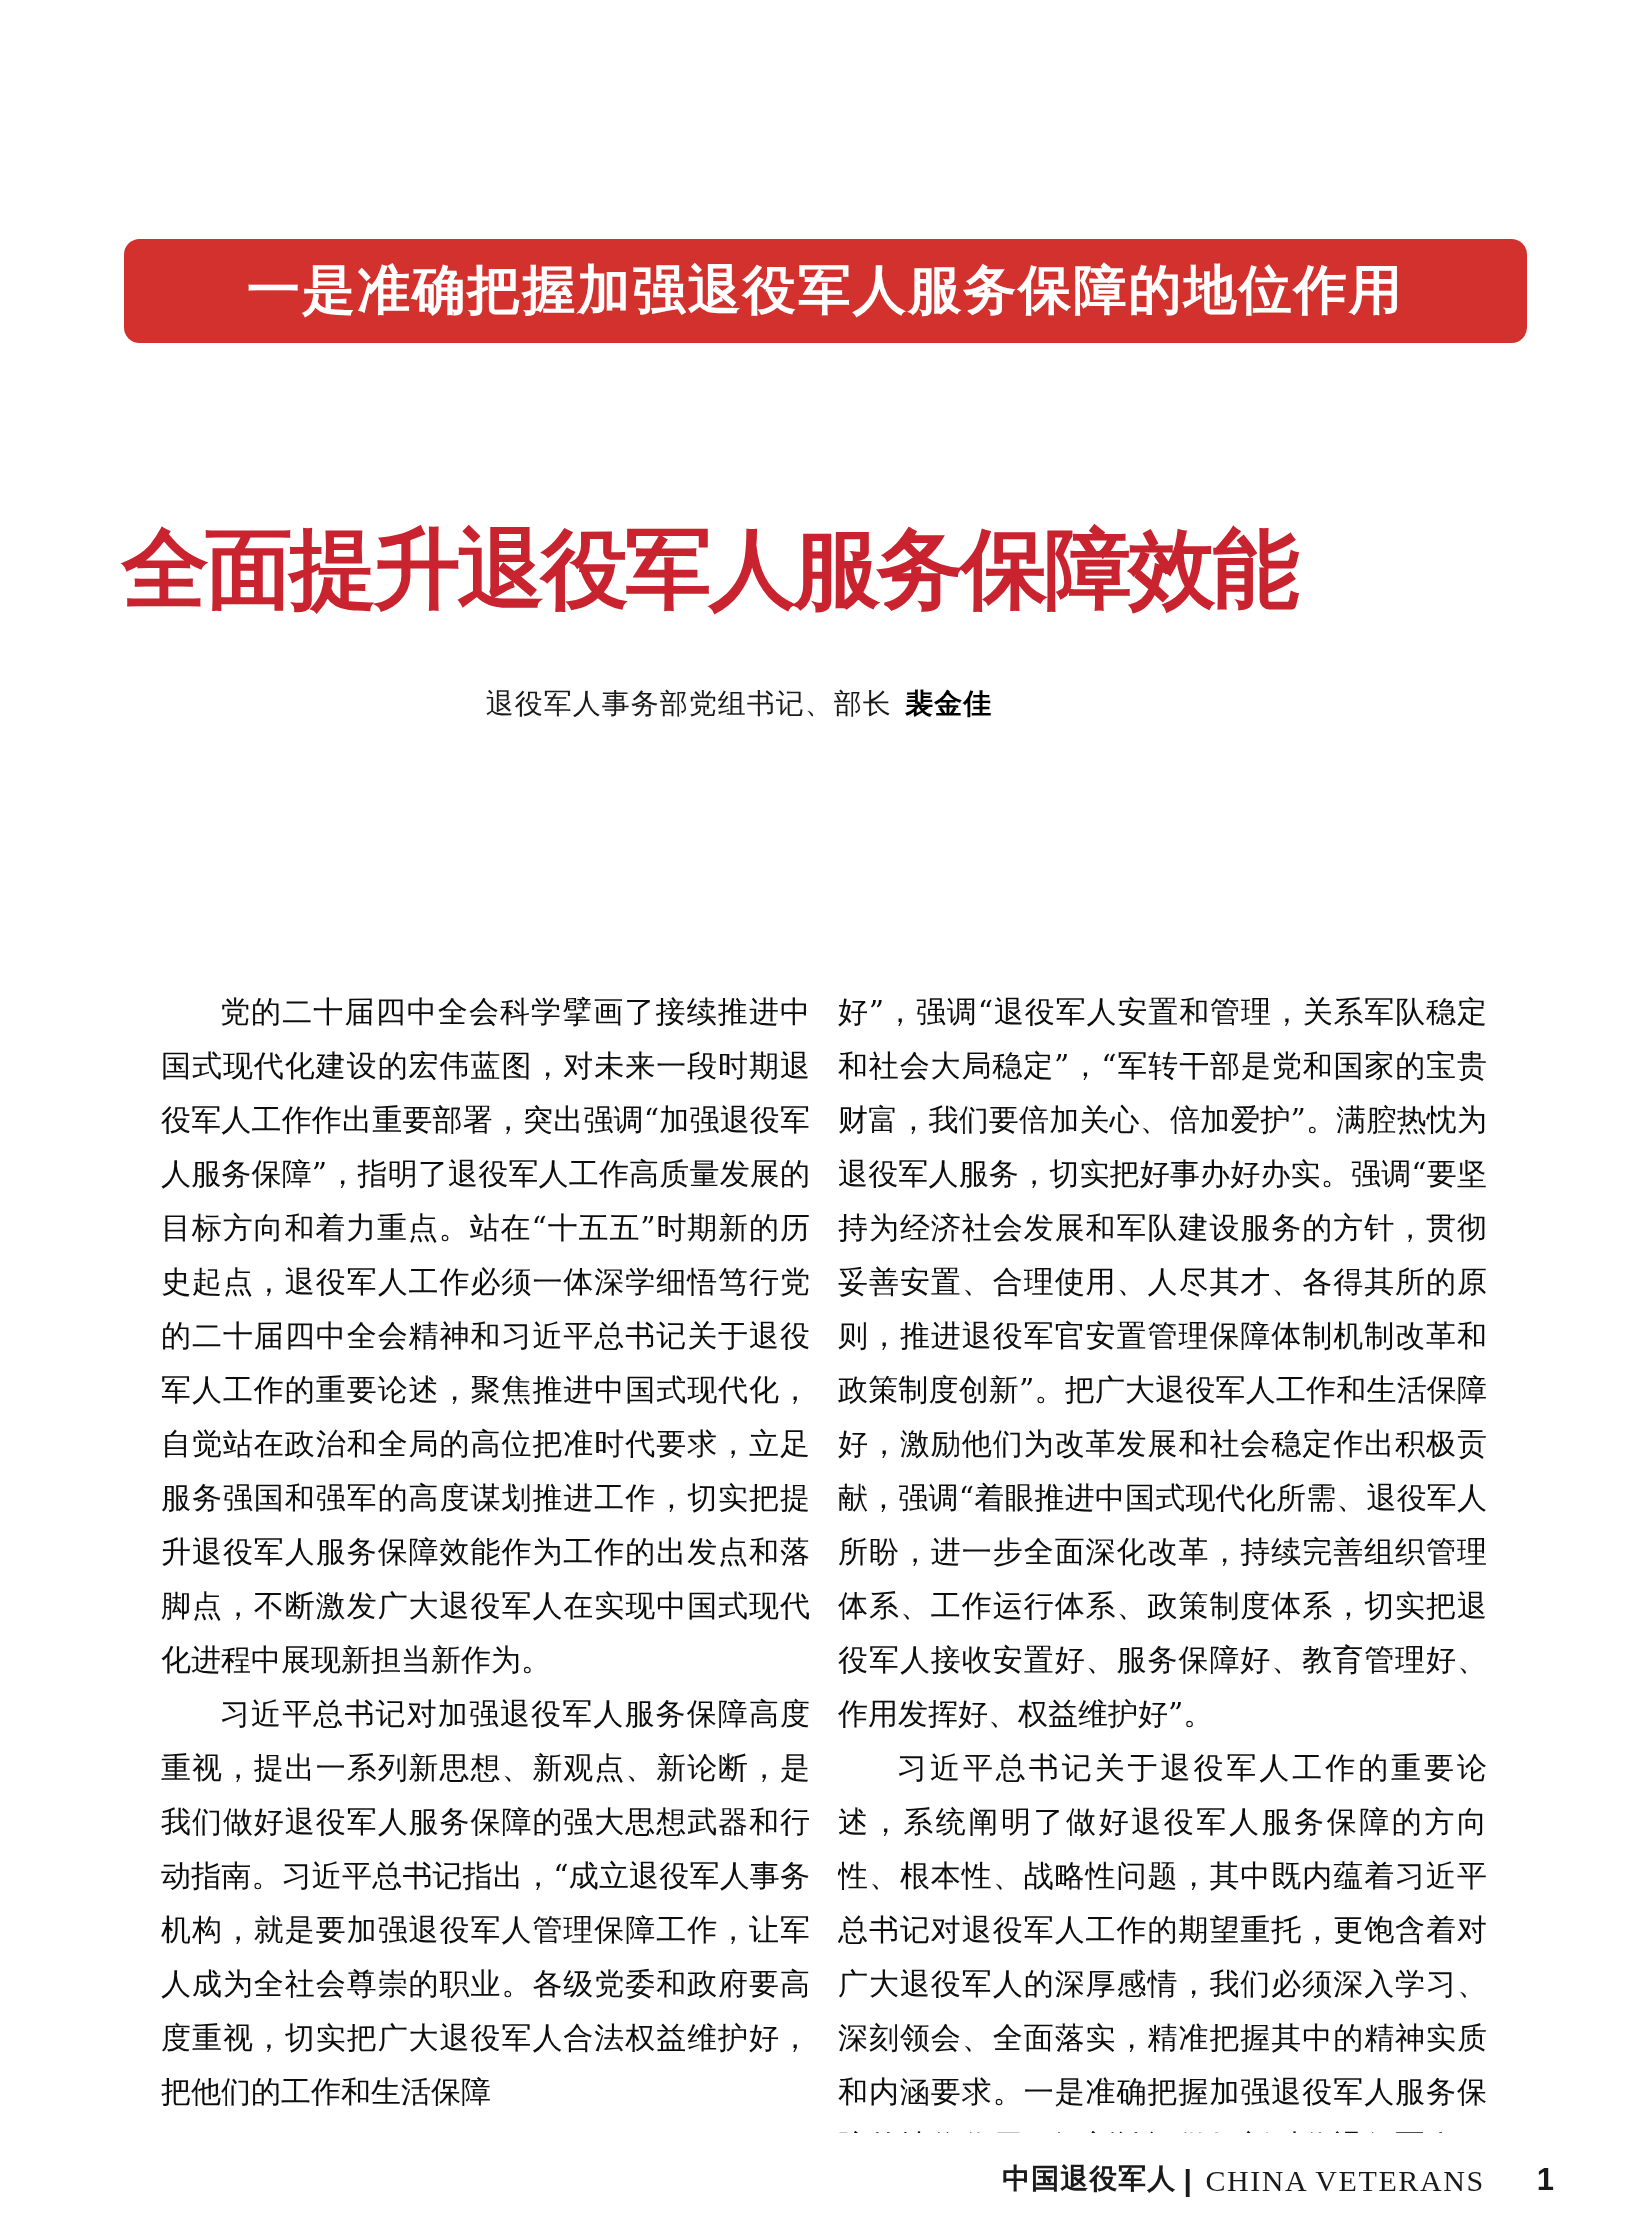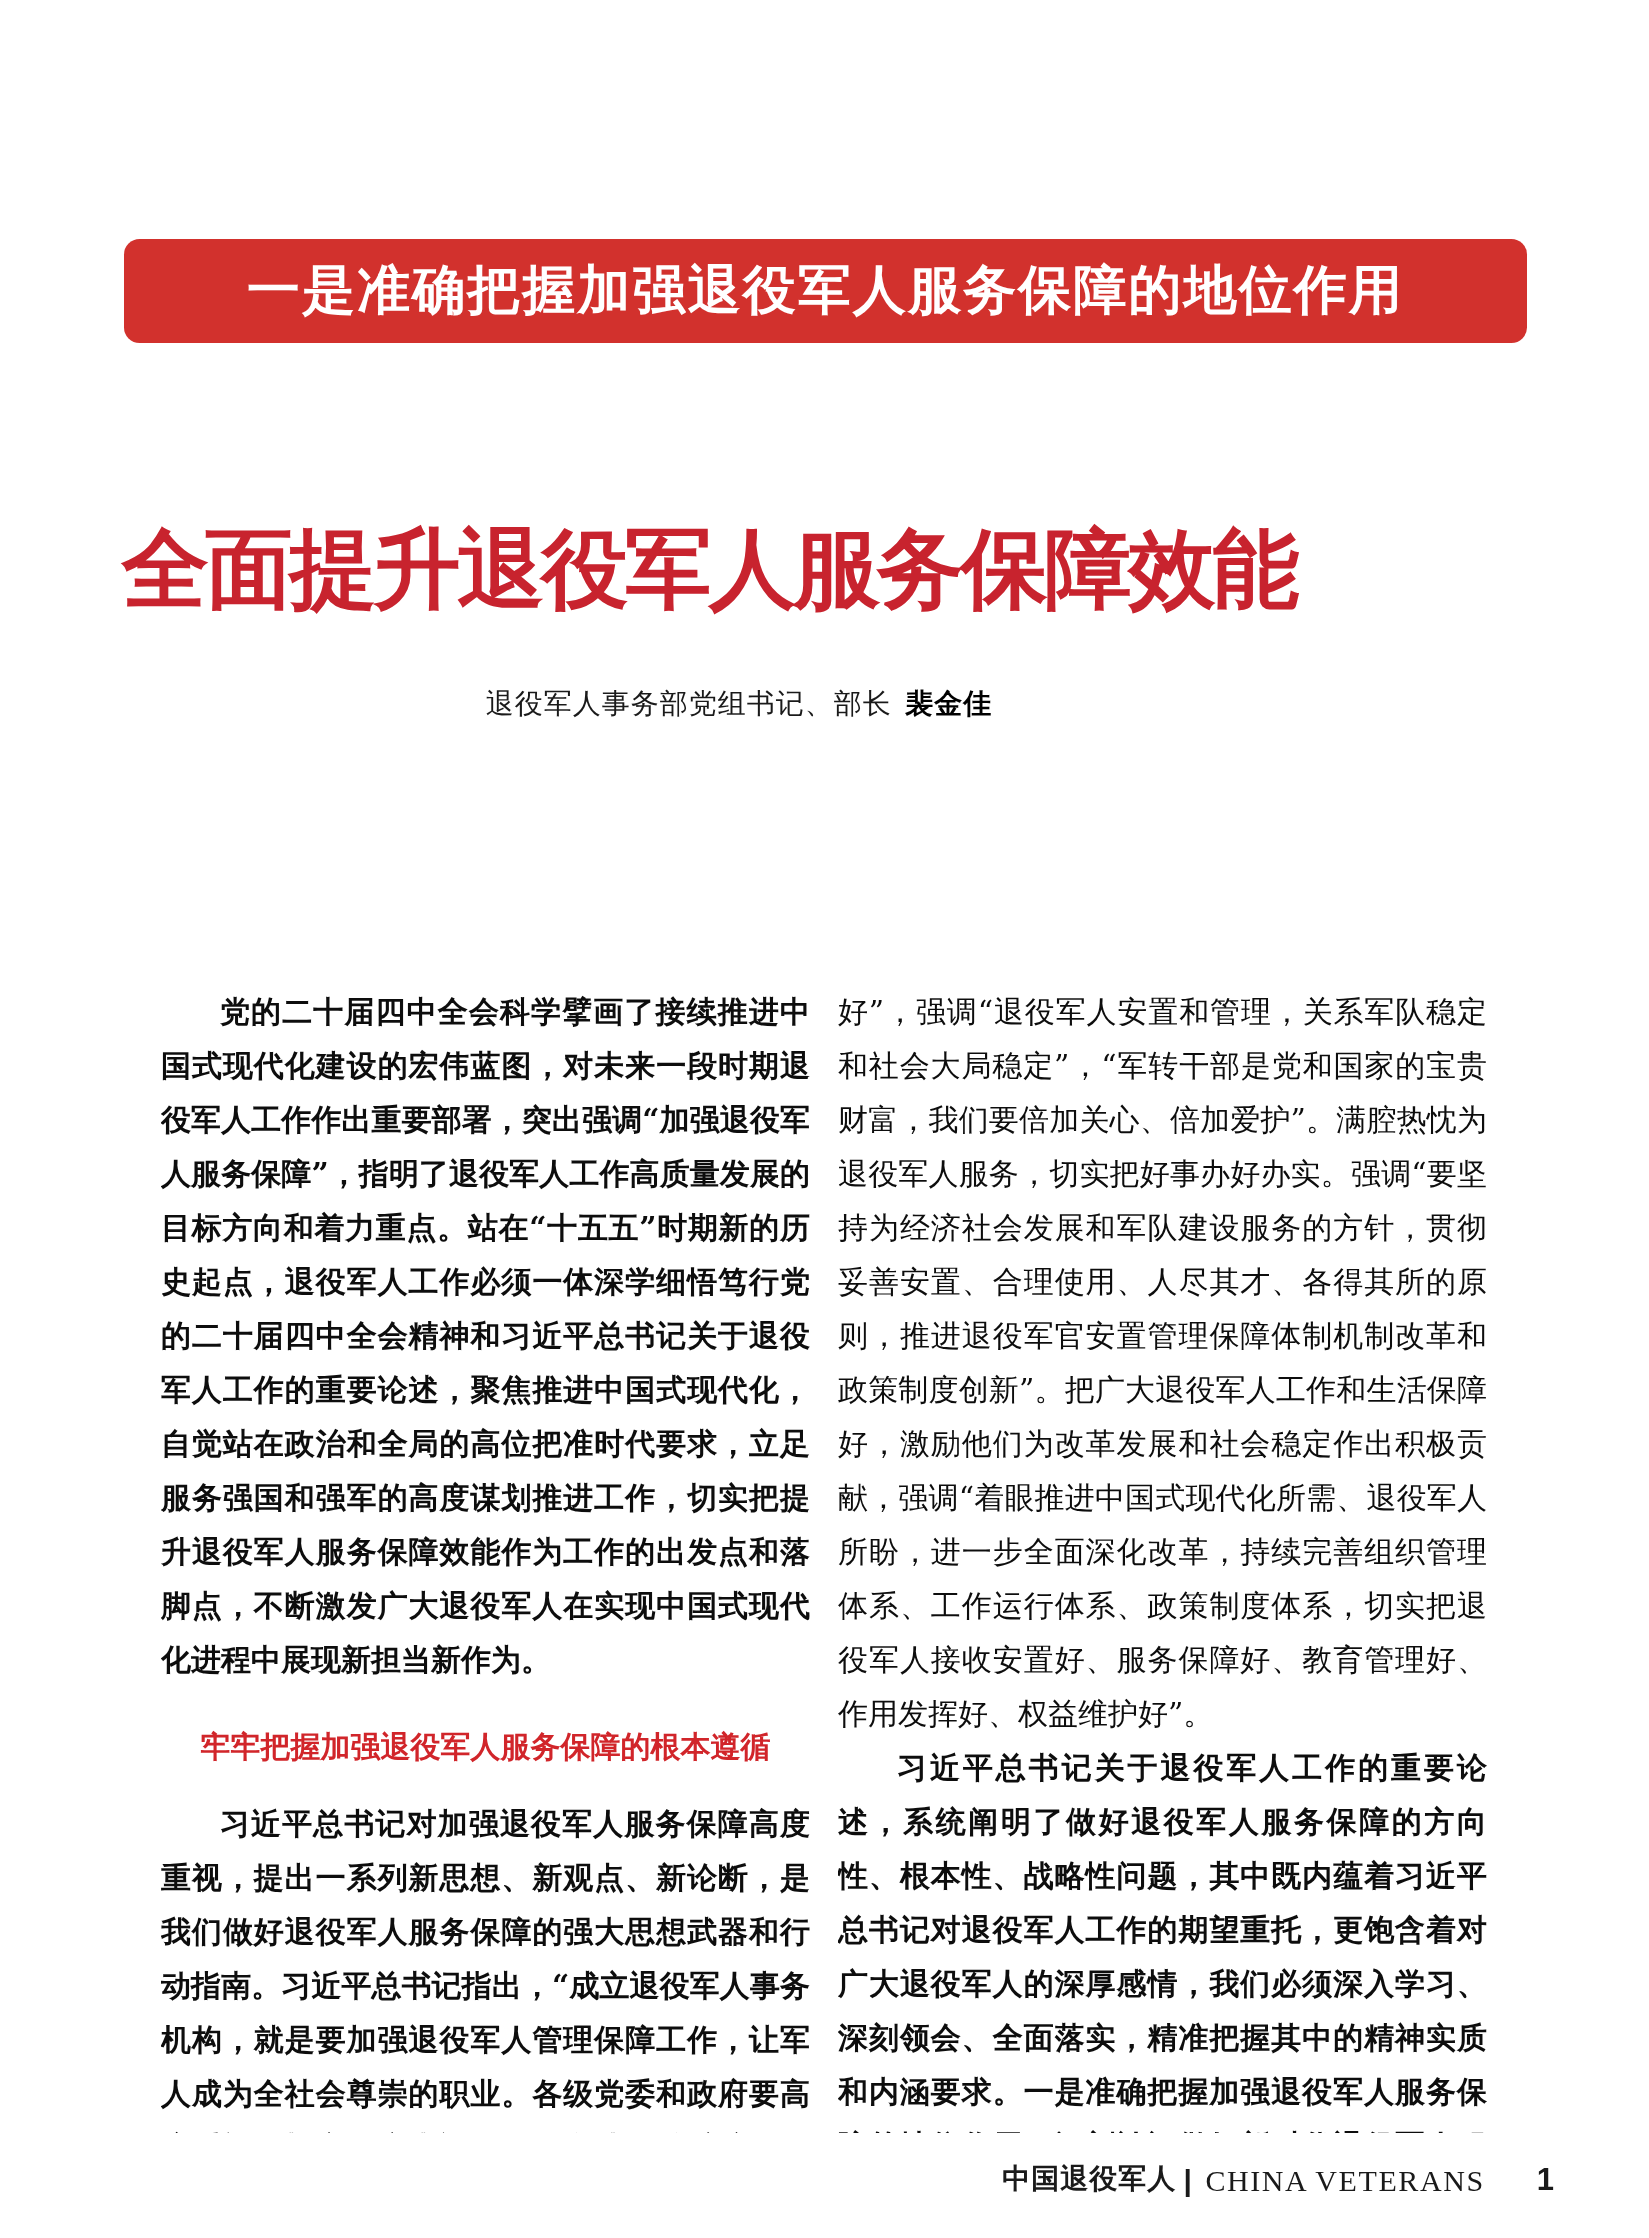--- a/index.html
+++ b/index.html
@@ -68,21 +68,21 @@
     height:1148px;
     overflow:hidden;
     font-size:30px;
     line-height:54px;
     text-align:justify;
     color:#0d0d0d;
   }
   .col-left{left:161px;}
   .col-right{left:838px;}
   .para{ text-align:justify; }
-  .para.indent{ text-indent:59px;font-weight:bold; }
+  .para.indent{ text-indent:59px; }
   .subhead{
     font-family:"Liberation Sans", sans-serif;
     font-weight:bold;
     font-size:30px;
     color:var(--subhead-red);
     text-align:center;
     text-indent:0;
     line-height:54px;
     margin-top:33px;
     margin-bottom:23px;
@@ -134,21 +134,20 @@
 </div>
 
 <h1 class="main-title">全面提升退役军人服务保障效能</h1>
 
 <div class="byline">
   <span>退役军人事务部党组书记、部长</span><span class="author">裴金佳</span>
 </div>
 
 <div class="col col-left">
   <p class="para indent">党的二十届四中全会科学擘画了接续推进中国式现代化建设的宏伟蓝图，对未来一段时期退役军人工作作出重要部署，突出强调“加强退役军人服务保障”，指明了退役军人工作高质量发展的目标方向和着力重点。站在“十五五”时期新的历史起点，退役军人工作必须一体深学细悟笃行党的二十届四中全会精神和习近平总书记关于退役军人工作的重要论述，聚焦推进中国式现代化，自觉站在政治和全局的高位把准时代要求，立足服务强国和强军的高度谋划推进工作，切实把提升退役军人服务保障效能作为工作的出发点和落脚点，不断激发广大退役军人在实现中国式现代化进程中展现新担当新作为。</p>
-  <h2 class="subhead">牢牢把握加强退役军人服务保障的根本遵循</h2>
   <p class="para indent">习近平总书记对加强退役军人服务保障高度重视，提出一系列新思想、新观点、新论断，是我们做好退役军人服务保障的强大思想武器和行动指南。习近平总书记指出，“成立退役军人事务机构，就是要加强退役军人管理保障工作，让军人成为全社会尊崇的职业。各级党委和政府要高度重视，切实把广大退役军人合法权益维护好，把他们的工作和生活保障</p>
 </div>
 
 <div class="col col-right">
   <p class="para">好”，强调“退役军人安置和管理，关系军队稳定和社会大局稳定”，“军转干部是党和国家的宝贵财富，我们要倍加关心、倍加爱护”。满腔热忱为退役军人服务，切实把好事办好办实。强调“要坚持为经济社会发展和军队建设服务的方针，贯彻妥善安置、合理使用、人尽其才、各得其所的原则，推进退役军官安置管理保障体制机制改革和政策制度创新”。把广大退役军人工作和生活保障好，激励他们为改革发展和社会稳定作出积极贡献，强调“着眼推进中国式现代化所需、退役军人所盼，进一步全面深化改革，持续完善组织管理体系、工作运行体系、政策制度体系，切实把退役军人接收安置好、服务保障好、教育管理好、作用发挥好、权益维护好”。</p>
   <p class="para indent">习近平总书记关于退役军人工作的重要论述，系统阐明了做好退役军人服务保障的方向性、根本性、战略性问题，其中既内蕴着习近平总书记对退役军人工作的期望重托，更饱含着对广大退役军人的深厚感情，我们必须深入学习、深刻领会、全面落实，精准把握其中的精神实质和内涵要求。一是准确把握加强退役军人服务保障的地位作用。深刻认识做好新时代退役军人服务保障工作，是贯彻习近平总书记关心关</p>
 </div>
 
 <div class="footer">
   <span class="cn">中国退役军人</span>

